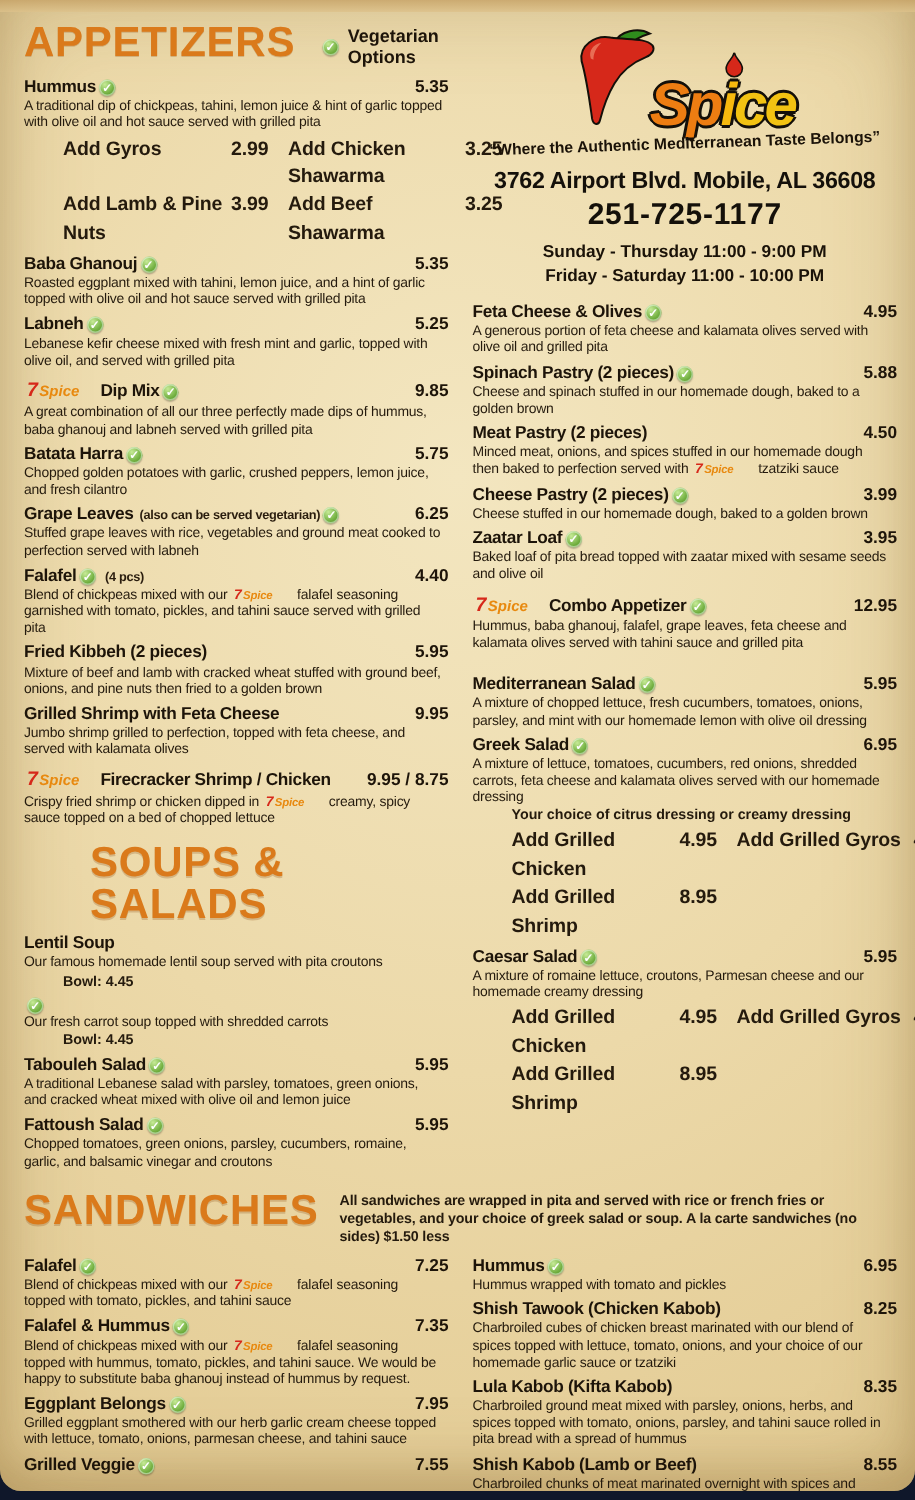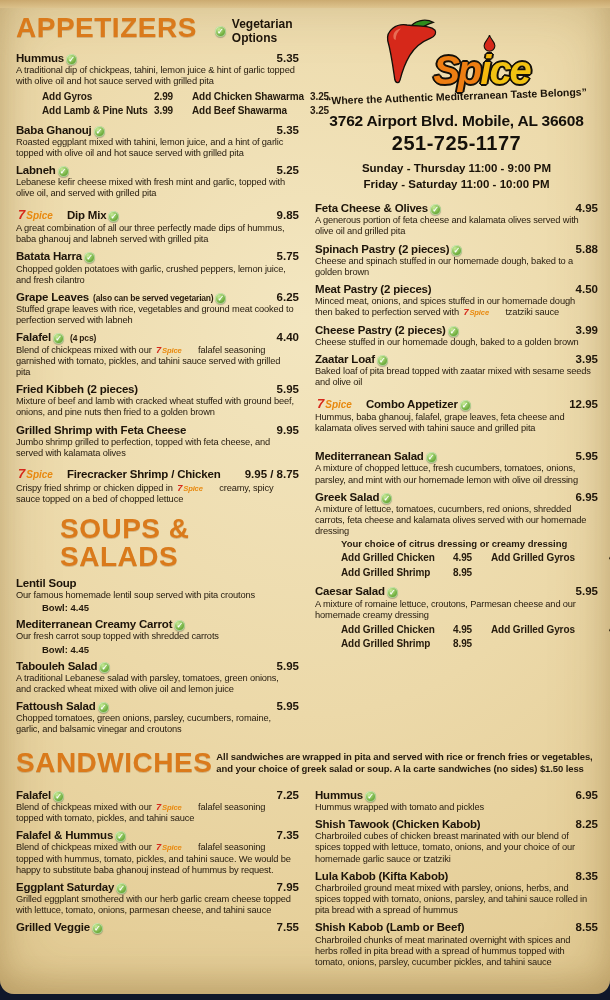--- a/index.html
+++ b/index.html
@@ -28,21 +28,21 @@
 
   .item{margin-bottom:5px;}
   .row{display:flex;align-items:baseline;line-height:1.15;white-space:nowrap;justify-content:center;}
   .iname{font-weight:700;font-size:11.5px;color:#1d1409;letter-spacing:-.2px;}
   .inote{font-weight:600;font-size:8.5px;color:#2a1d0e;margin-left:4px;letter-spacing:-.2px;}
   .price{margin-left:auto;font-weight:700;font-size:11.5px;color:#1d1409;padding-left:6px;}
   .desc{font-size:9.3px;line-height:1.2;letter-spacing:-.15px;color:#241a0d;padding-right:4px;}
   .sub{margin-left:26px;font-size:9.5px;font-weight:700;color:#241a0d;margin-top:1px;}
   .addons{margin:2px 0 0 26px;}
   .addon-row{display:grid;grid-template-columns:112px 38px 118px 30px;
-       font-size:10px;font-weight:700;line-height:1.45;color:#241a0d;letter-spacing:-.1px;}
+       font-size:13px;font-weight:700;line-height:1.45;color:#241a0d;letter-spacing:-.1px;}
 
   .tk7{font-style:italic;font-weight:800;color:#d6281a;padding:0 1px 0 2px;}
   .tksp{font-style:italic;font-weight:800;color:#e8890f;font-size:.82em;padding-right:14px;}
   .brand-pre .tk7{font-size:13px;}
   .brand-pre .tksp{font-size:10px;}
 
   .mt{margin-top:10px;margin-left:44px;}
 
   
   .brandblock{text-align:center;margin-bottom:10px;}
@@ -53,21 +53,21 @@
                    -1px -1px #14100a,1px -1px #14100a,-1px 1px #14100a,1px 1px #14100a;}
   .sp-a{color:#ed7d12;}
   .sp-i{color:#f6b90e;position:relative;}
   .sp-ce{color:#f2c212;}
   .flame{position:absolute;top:-13px;left:3px;}
   .tagline{font-size:10.5px;font-weight:700;color:#1a1208;transform:rotate(-2deg);margin-top:2px;}
   .address{font-size:15.5px;font-weight:800;color:#14100a;margin-top:10px;letter-spacing:-.2px;}
   .phone{font-size:20px;font-weight:800;color:#14100a;margin-top:2px;letter-spacing:.5px;}
   .hours{font-size:11.5px;font-weight:700;color:#1a1208;margin-top:6px;line-height:1.35;}
 
-  .sand-row{display:flex;align-items:flex-start;gap:4px;margin:8px 0 6px 0;}
+  .sand-row{display:flex;align-items:flex-start;gap:14px;margin:8px 0 6px 0;}
   .sand-row h1{flex:0 0 auto;}
   .sand-note{margin:2px 0 0 0;font-size:9.5px;font-weight:600;line-height:1.3;color:#241a0d;
        letter-spacing:-.1px;max-width:392px;}
   .salads-right{margin-top:16px;}
 </style>
 </head>
 <body>
 
 <div class="page">
  <div class="parchment">
@@ -233,21 +233,20 @@
             <span class="iname">Lentil Soup</span>
 
             <span class="price"></span>
           </div>
           <div class="desc">Our famous homemade lentil soup served with pita croutons</div>
           <div class="sub">Bowl: 4.45</div>
         </div>
 
         <div class="item">
           <div class="row">
-            <span class="iname">Mediterranean Creamy Carrot</span>
             <span class="veg">✓</span>
             <span class="price"></span>
           </div>
           <div class="desc">Our fresh carrot soup topped with shredded carrots</div>
           <div class="sub">Bowl: 4.45</div>
         </div>
 
         <div class="item">
           <div class="row">
             <span class="iname">Tabouleh Salad</span>
@@ -444,21 +443,21 @@
           <div class="row">
             <span class="iname">Falafel &amp; Hummus</span>
             <span class="veg">✓</span>
             <span class="price">7.35</span>
           </div>
           <div class="desc">Blend of chickpeas mixed with our <i class="tk7">7</i><i class="tksp">Spice</i> falafel seasoning topped with hummus, tomato, pickles, and tahini sauce. We would be happy to substitute baba ghanouj instead of hummus by request.</div>
         </div>
 
         <div class="item">
           <div class="row">
-            <span class="iname">Eggplant Saturday</span>
+            <span class="iname">Eggplant Belongs</span>
             <span class="veg">✓</span>
             <span class="price">7.95</span>
           </div>
           <div class="desc">Grilled eggplant smothered with our herb garlic cream cheese topped with lettuce, tomato, onions, parmesan cheese, and tahini sauce</div>
         </div>
 
         <div class="item">
           <div class="row">
             <span class="iname">Grilled Veggie</span>
             <span class="veg">✓</span>

